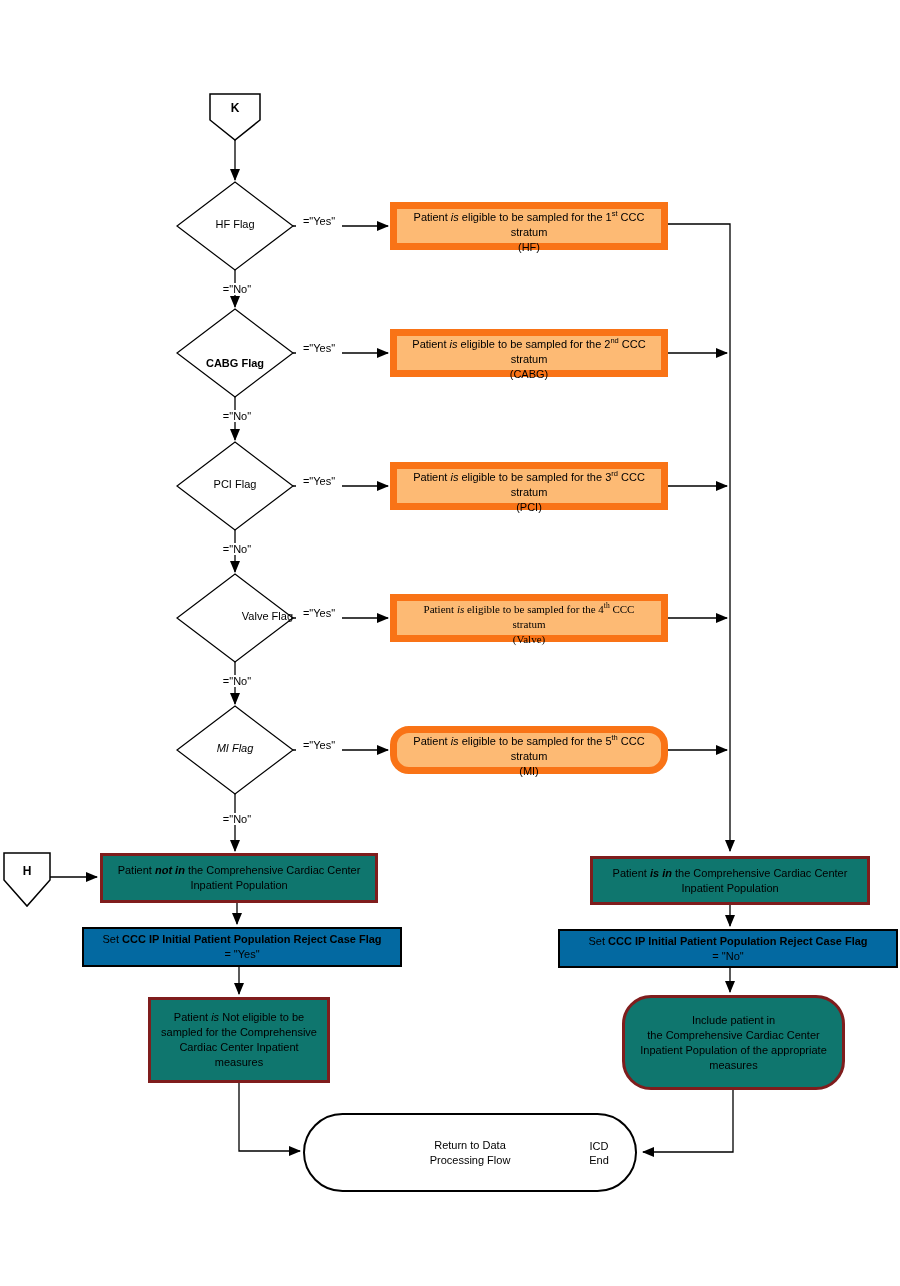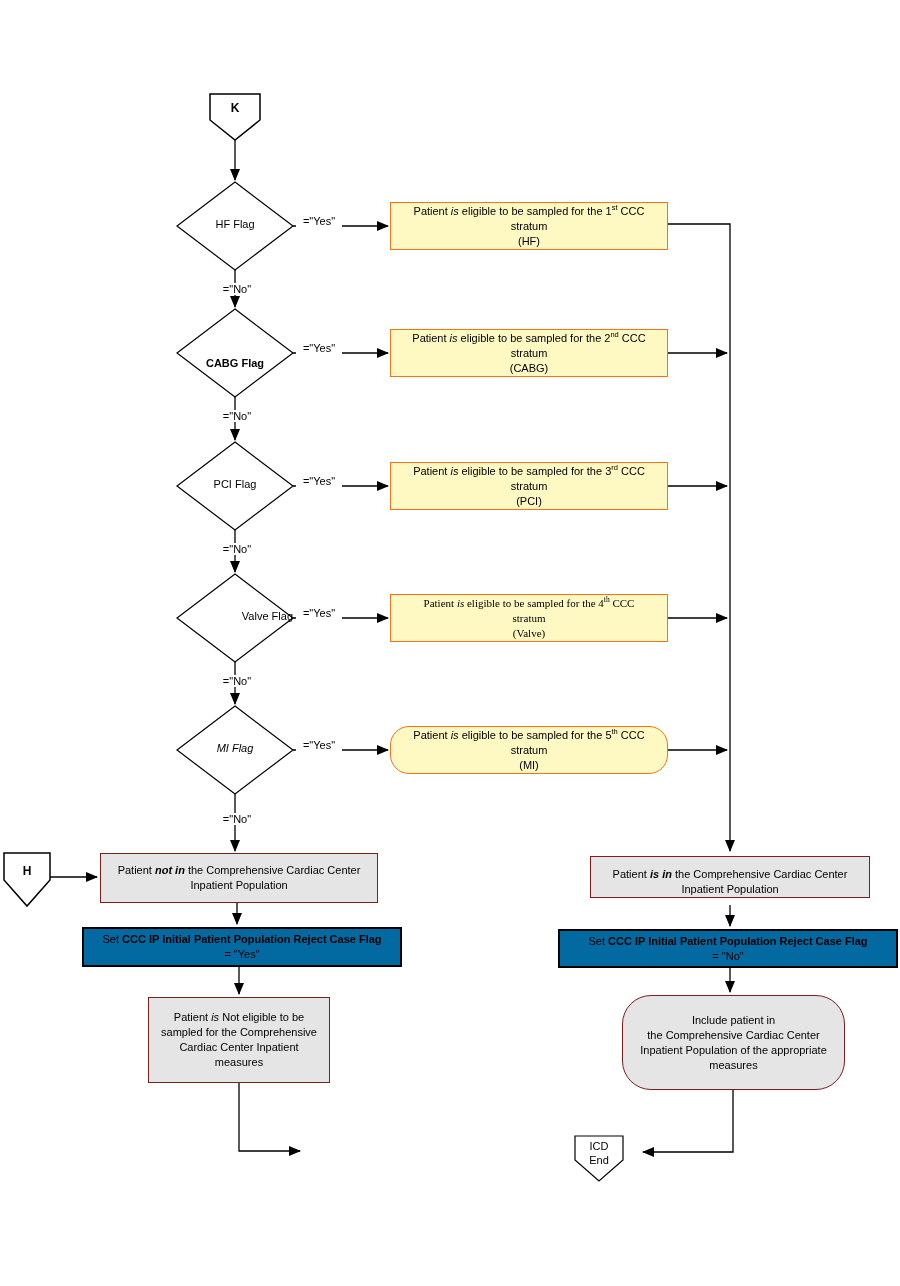--- a/index.html
+++ b/index.html
@@ -7,23 +7,23 @@
           font-family:"Liberation Sans", sans-serif;color:#000;}
   #wires{position:absolute;left:0;top:0;z-index:1;}
   .abs{position:absolute;z-index:2;}
   .txt{font-size:11px;line-height:15px;text-align:center;}
   .it{font-style:italic;}
   .bi{font-weight:bold;font-style:italic;}
   .b{font-weight:bold;}
   sup{font-size:7.5px;line-height:0;vertical-align:super;}
   .diamond-label{left:177px;width:116px;height:16px;font-size:11px;text-align:center;}
   .edge-label{background:#ffffff;font-size:11px;text-align:center;padding:0 1px;}
-  .proc{left:390px;width:278px;height:48px;border:1px solid #f97316;background:#fef9c3;
+  .proc{left:390px;width:278px;height:48px;border:7px solid #f97316;background:#fdba74;
         box-sizing:border-box;padding-top:1px;}
-  .graybox{border:1px solid #7f1d1d;background:#e5e5e5;box-sizing:border-box;}
+  .graybox{border:3px solid #7f1d1d;background:#0f766e;box-sizing:border-box;}
   .setbox{border:2px solid #000;background:#0369a1;box-sizing:border-box;}
   .oval{border:2px solid #000;border-radius:40px;background:#fff;box-sizing:border-box;
         display:flex;align-items:center;justify-content:center;}
   .centerflex{display:flex;flex-direction:column;align-items:center;justify-content:center;}
 </style>
 </head>
 <body>
 
 <div id="canvas">
 
@@ -139,34 +139,40 @@
     <div>= "Yes"</div>
   </div>
 
   <div class="abs txt graybox centerflex" style="left:148px;top:997px;width:182px;height:86px;">
     <div><span>Patient </span><span class="it">is</span><span> Not eligible to be</span></div>
     <div>sampled for the Comprehensive</div>
     <div>Cardiac Center Inpatient</div>
     <div>measures</div>
   </div>
 
-  <div class="abs txt graybox centerflex" style="left:590px;top:856px;width:280px;height:42px;justify-content:flex-end;">
+  <div class="abs txt graybox centerflex" style="left:590px;top:856px;width:280px;height:49px;">
     <div><span>Patient </span><span class="bi">is in</span><span> the Comprehensive Cardiac Center Inpatient Population</span></div>
   </div>
 
   <div class="abs txt setbox centerflex" style="left:558px;top:929px;width:340px;height:39px;">
     <div><span>Set </span><span class="b">CCC IP Initial Patient Population Reject Case Flag</span></div>
     <div>= "No"</div>
   </div>
 
   <div class="abs txt graybox centerflex" style="left:622px;top:995px;width:223px;height:95px;border-radius:29px;">
     <div>Include patient in</div>
     <div>the Comprehensive Cardiac Center</div>
     <div>Inpatient Population of the appropriate</div>
     <div>measures</div>
   </div>
 
+  <div class="abs oval" style="left:303px;top:1113px;width:334px;height:79px;">
+    <div class="txt">
+      <div>Return to Data</div>
+      <div>Processing Flow</div>
+    </div>
+  </div>
   <div class="abs txt" style="left:575px;top:1139px;width:48px;line-height:14px;">
     <div>ICD</div>
     <div>End</div>
   </div>
 
 </div>
 
 </body></html>

